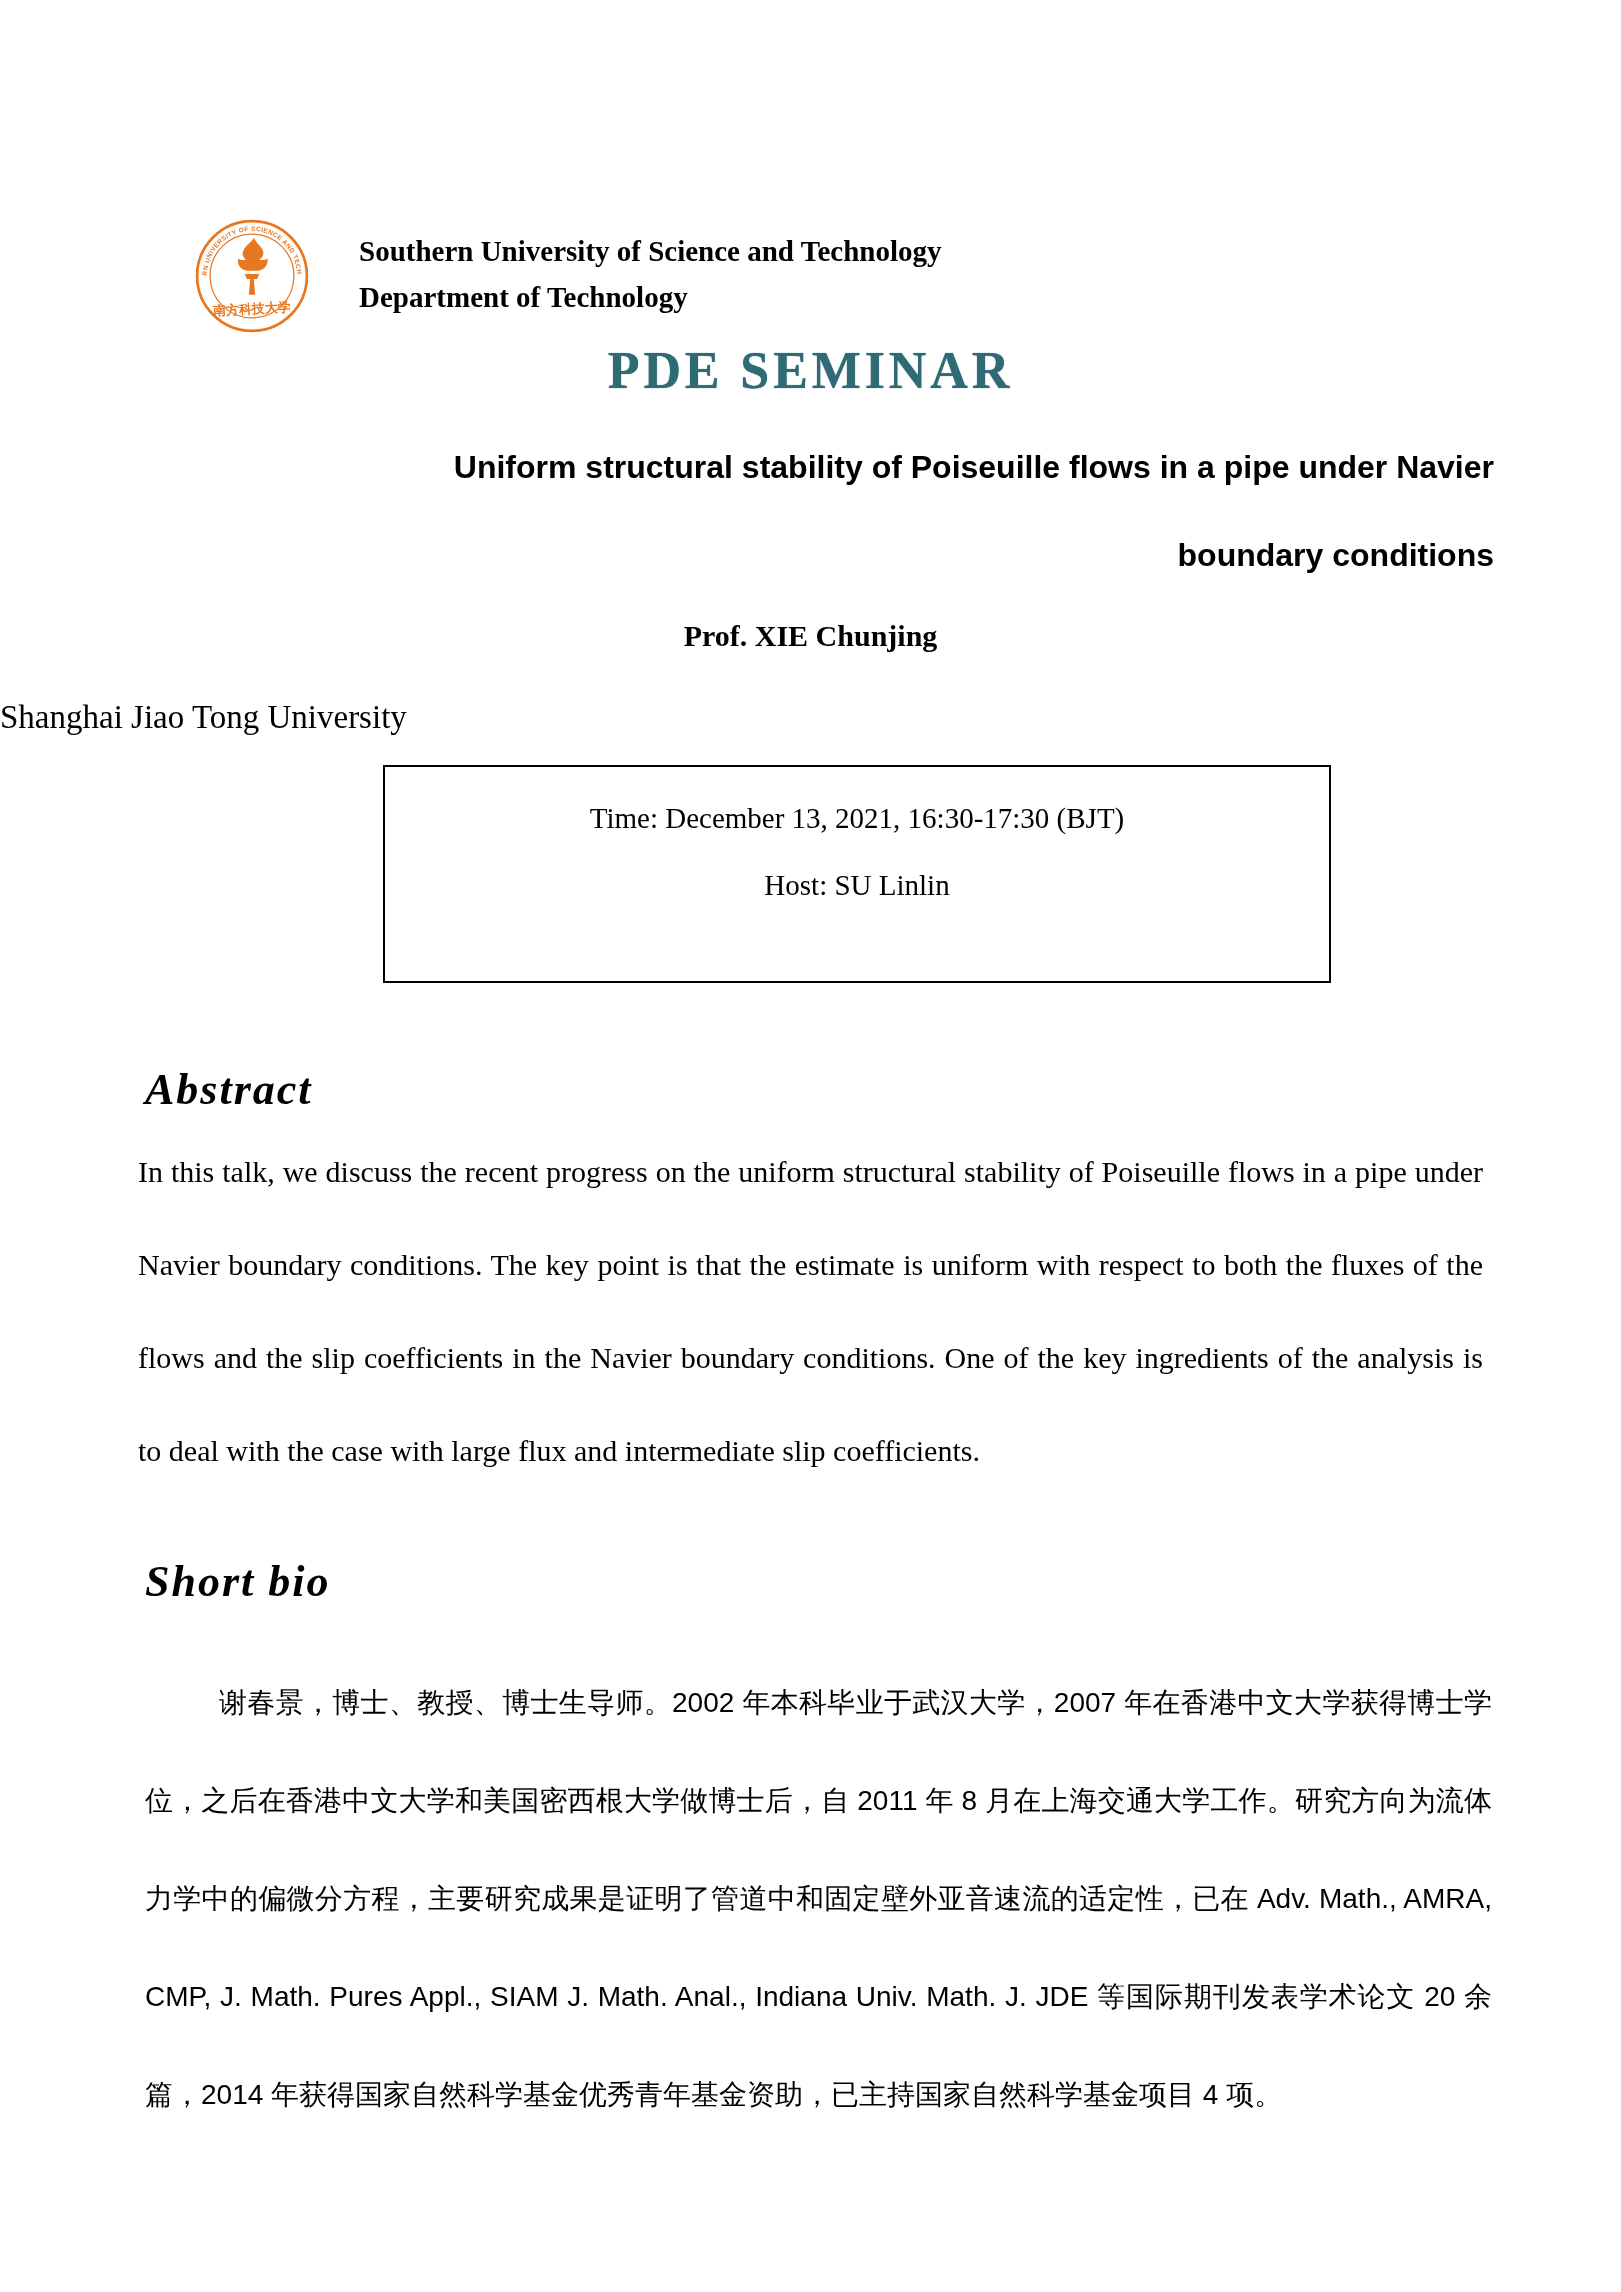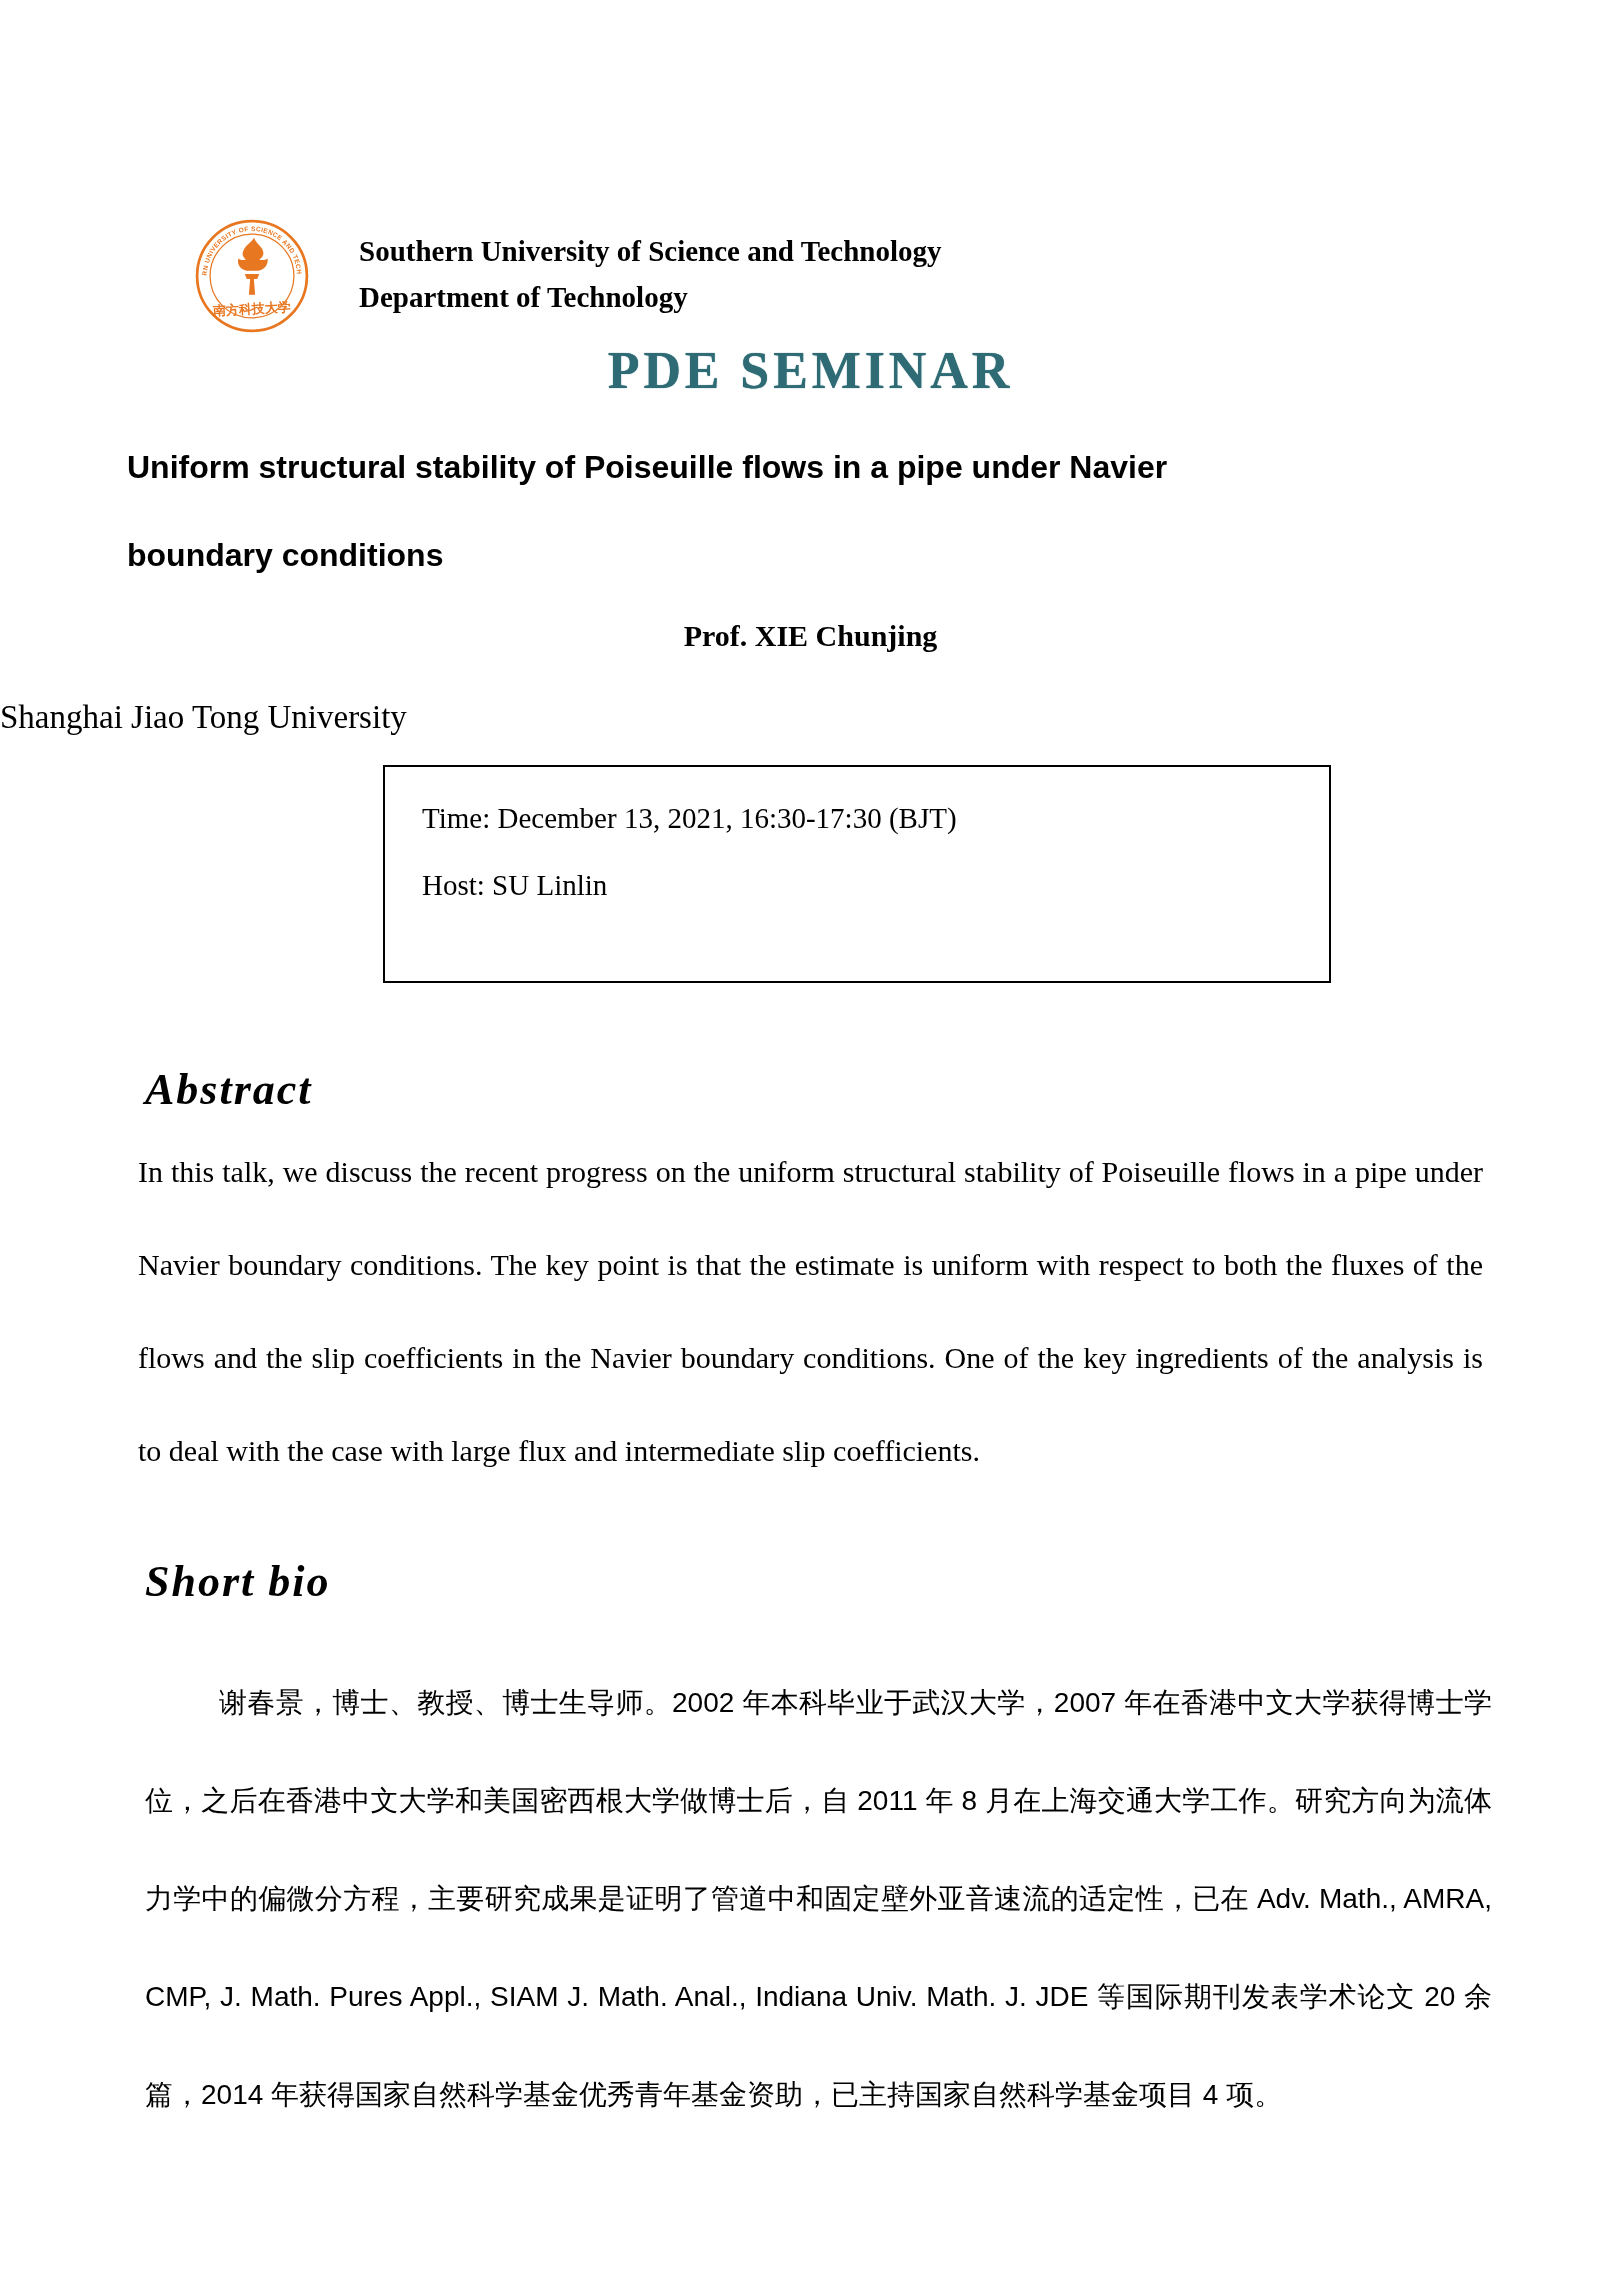--- a/index.html
+++ b/index.html
@@ -26,21 +26,21 @@
     position:absolute; top:341px; left:0; width:100%;
     text-align:center;
     font-family:"Liberation Serif", serif;
     font-weight:bold; font-size:52px; letter-spacing:3.9px;
     color:#2E6B75;
     text-shadow:0 0 1px #2E6B75;
   }
   
   .talk-title {
     position:absolute; top:449px; left:127px; right:127px;
-    text-align:left;
+    text-align:right;
     font-family:"Liberation Sans", sans-serif;
     font-weight:bold; font-size:32px; color:#000;
   }
   .talk-title .line2 { margin-top:51px; }
   
   .speaker {
     position:absolute; top:619px; left:0; width:100%;
     text-align:center;
     font-family:"Liberation Serif", serif;
     font-weight:bold; font-size:30px;
@@ -53,21 +53,21 @@
   }
   
   .infobox {
     position:absolute; left:383px; top:765px;
     width:948px; height:218px;
     border:2.9px solid #000;
     padding:17.6px 37px 0 37px;
     font-family:"Liberation Serif", serif;
     font-size:29px;
   }
-  .infobox .row { height:67px; display:flex; align-items:center; }
+  .infobox .row { height:67px; display:flex; align-items:center;justify-content:center; }
   .infobox .gap { display:inline-block; width:57px; }
   
   .hand-heading {
     position:absolute; left:145px;
     font-family:cursive;
     font-style:italic;
     font-size:44px; font-weight:600;
     color:#000;
     letter-spacing:2px;
   }

